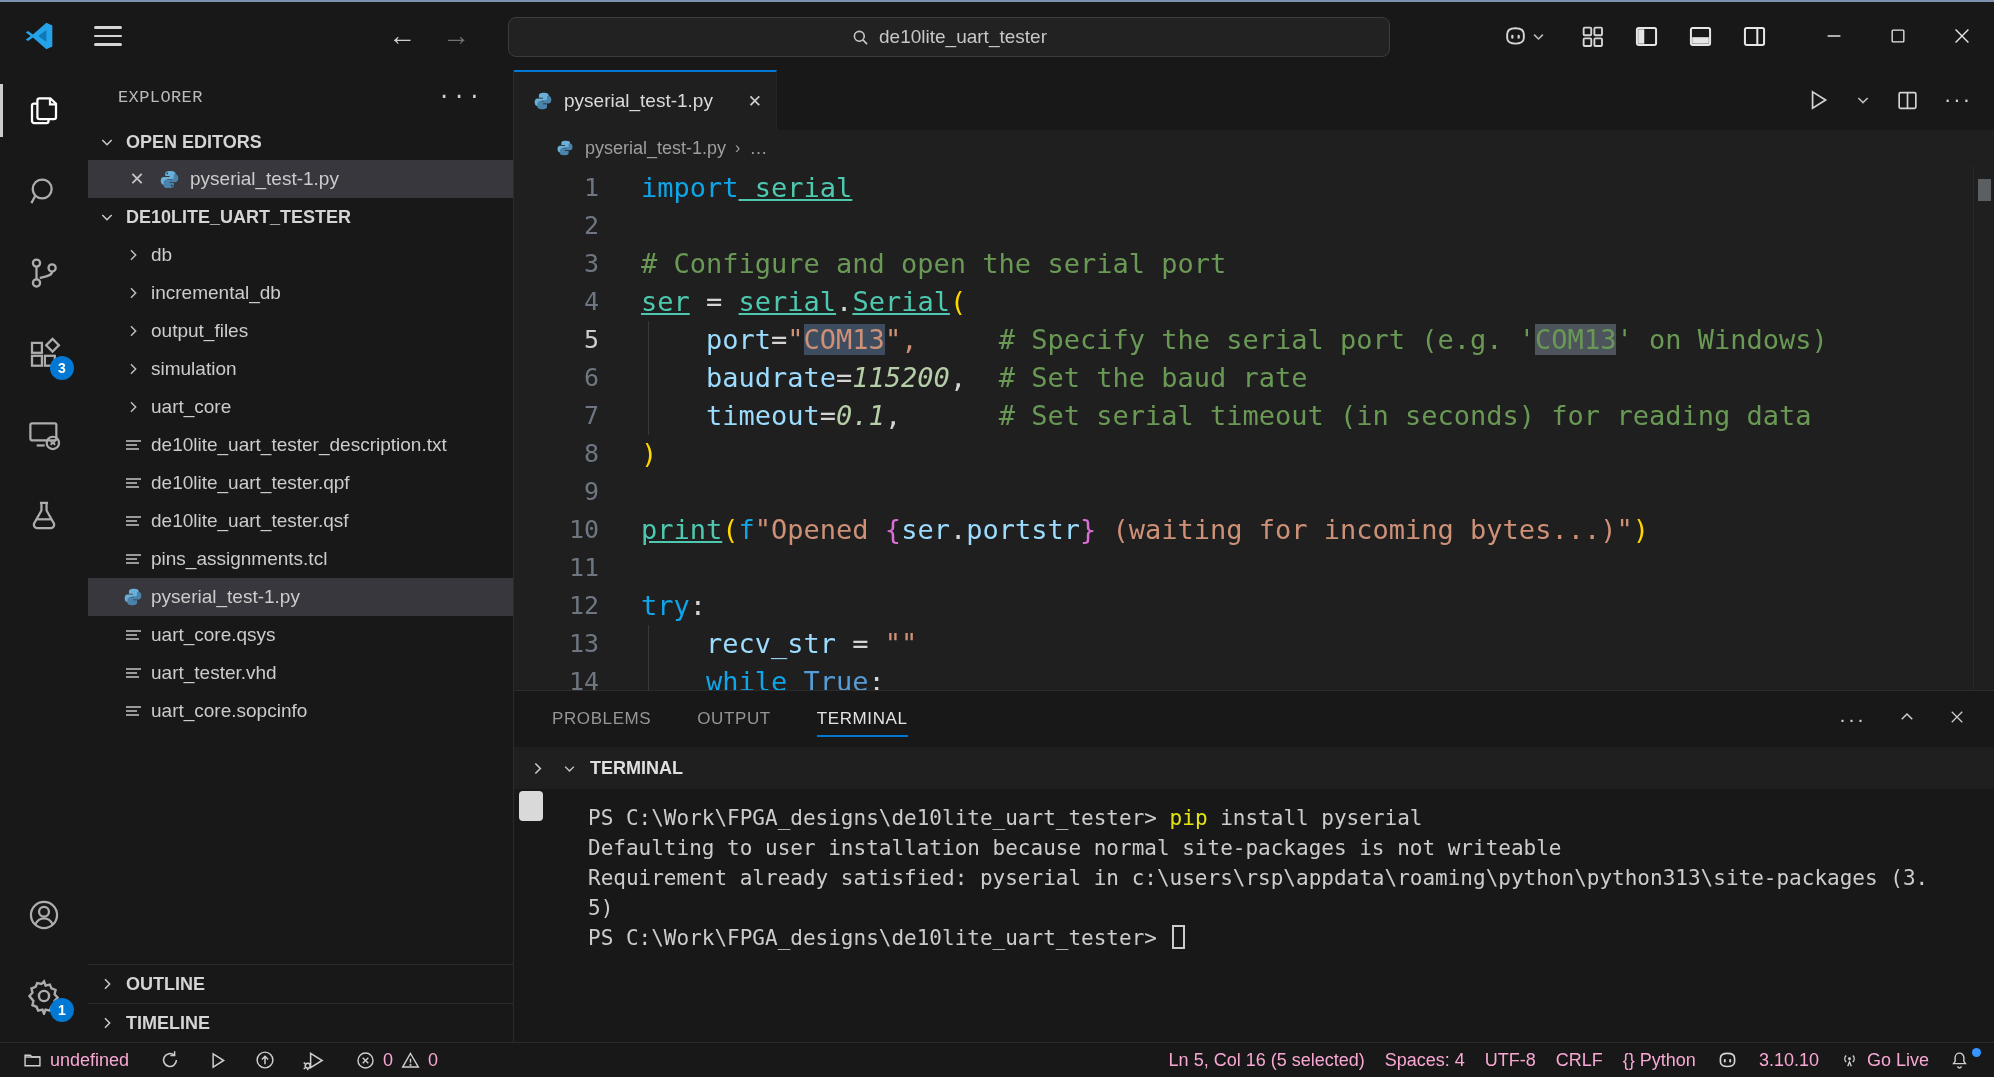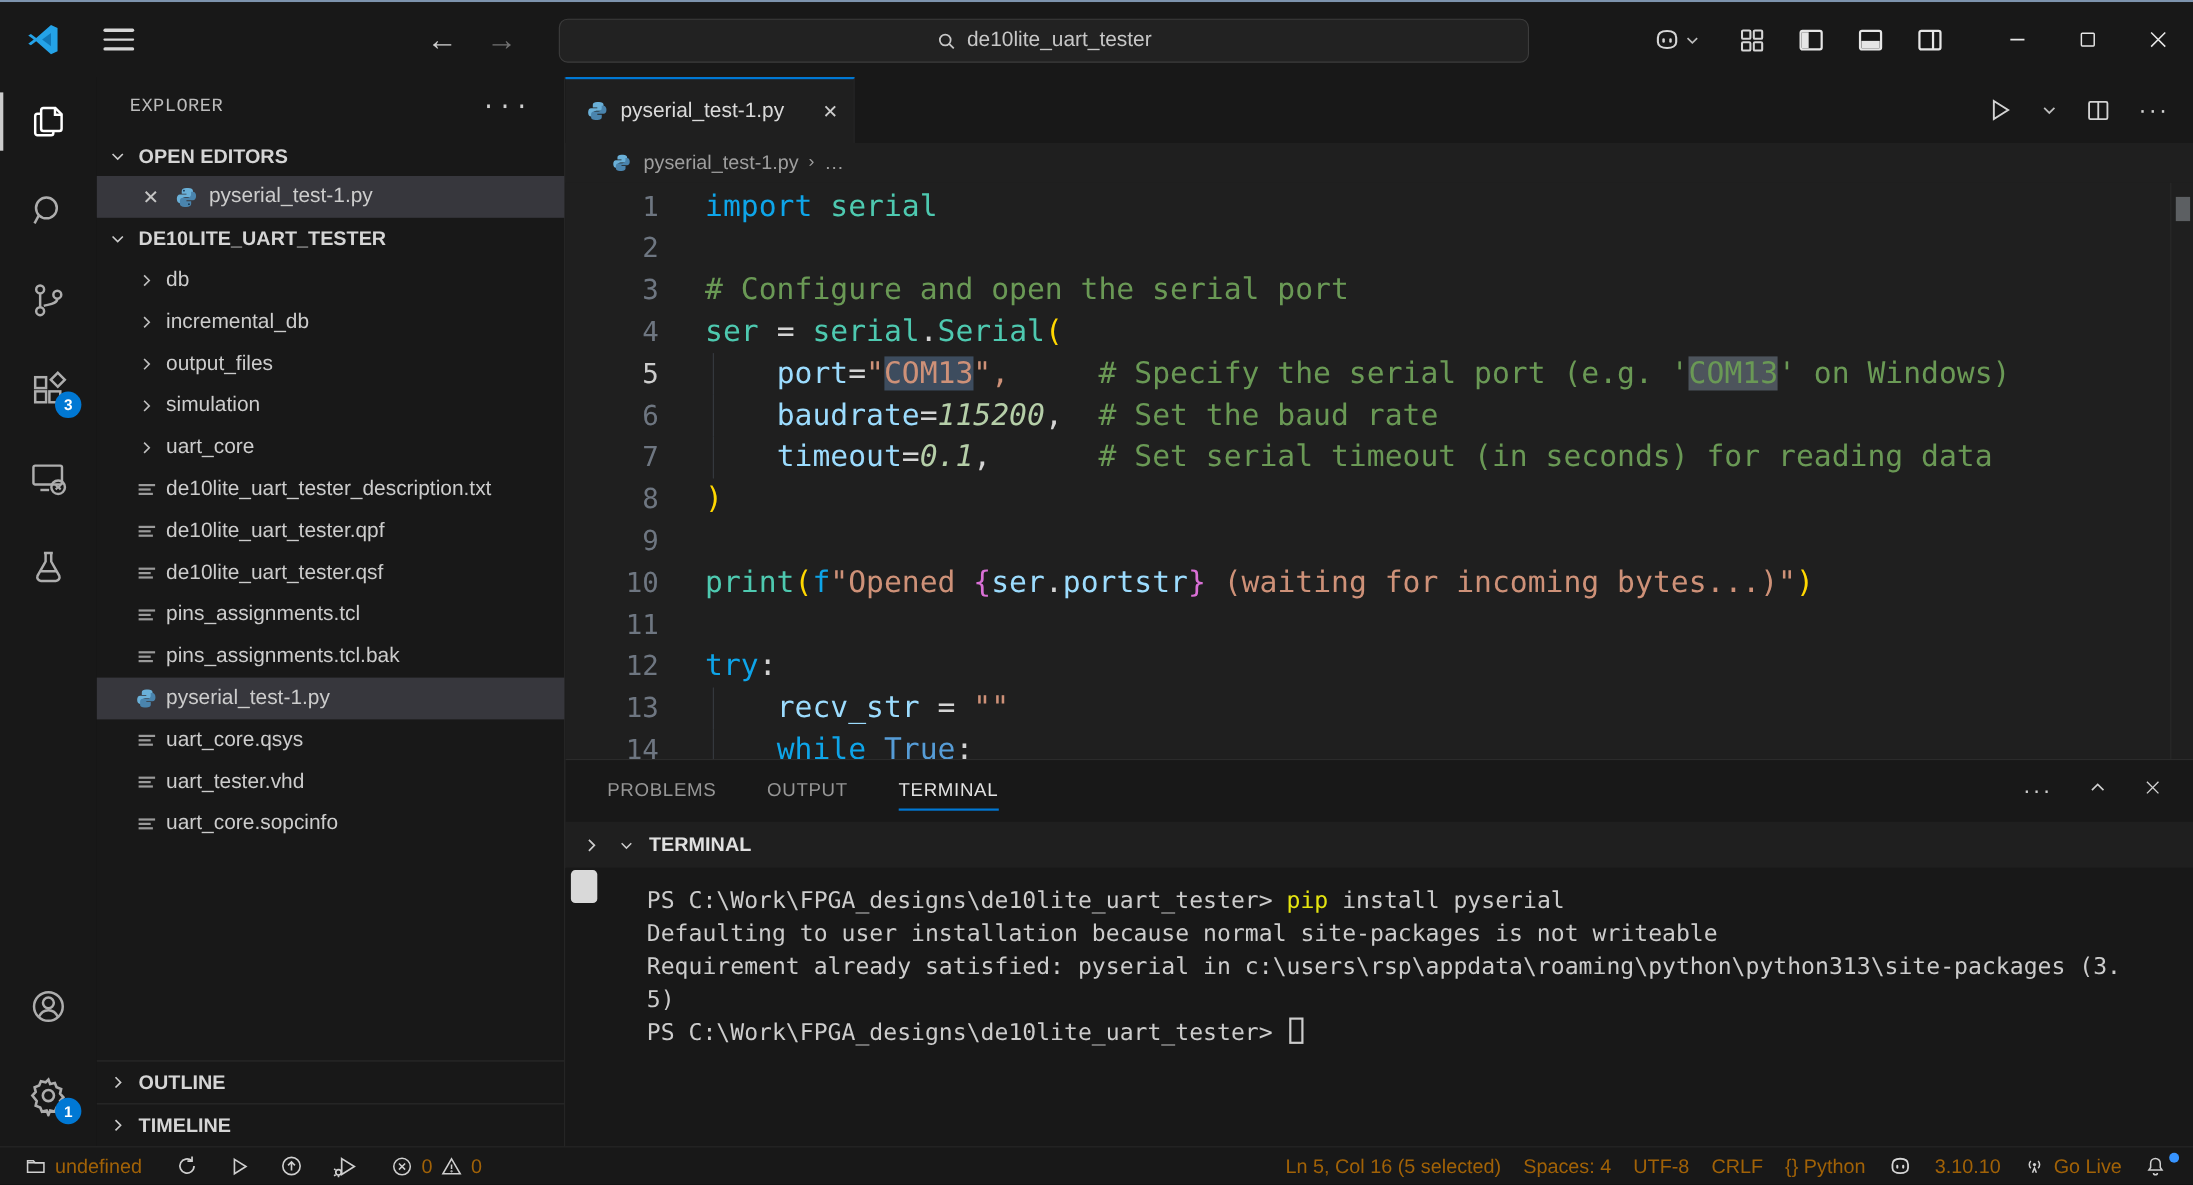--- a/index.html
+++ b/index.html
@@ -65,21 +65,21 @@
   .bc-sep{font-size:16px;color:#9e9e9e;}
   
   .codewrap{height:524px;flex:none;position:relative;overflow:hidden;background:#1f1f1f;
             font-family:"DejaVu Sans Mono","Liberation Mono",monospace;font-size:27px;}
   .codelines{position:absolute;left:0;top:3px;right:20px;}
   .cl{display:flex;height:38px;line-height:38px;white-space:pre;}
   .ln{width:85px;flex:none;text-align:right;padding-right:42px;color:#6e7681;font-size:25px;}
   .cl.cur .ln{color:#cccccc;}
   .lc{position:relative;flex:1;min-width:0;}
   .lc .guide{position:absolute;left:7px;top:0;bottom:0;border-left:1px solid #373b41;}
-  .tok-kw{color:#0ea5e9;margin-top:30px;} .tok-type{color:#4ec9b0;} .tok-var{color:#9cdcfe;}
+  .tok-kw{color:#0ea5e9;margin-top:30px;} .tok-type{color:#4ec9b0;text-decoration:underline;} .tok-var{color:#9cdcfe;}
   .tok-num{color:#b5cea8;font-style:italic;} .tok-str{color:#ce9178;} .tok-cmt{color:#6a9955;}
   .tok-pun{color:#d4d4d4;} .tok-b1{color:#ffd700;} .tok-b2{color:#da70d6;} .tok-blue{color:#569cd6;}
   .tok-strsel{color:#ce9178;background:#3d4c5e;}
   .tok-cmtocc{color:#6a9955;background:#4d545c;}
   .overview{position:absolute;right:0;top:0;bottom:0;width:20px;border-left:1px solid #2a2a2a;}
   .ov-thumb{position:absolute;right:3px;top:13px;width:13px;height:22px;background:#6b6f73;opacity:.8;}
   
   .panel{flex:1;min-height:0;border-top:1px solid #2b2b2b;background:#181818;display:flex;flex-direction:column;}
   .panel-tabs{height:56px;flex:none;display:flex;align-items:center;padding-left:38px;gap:46px;position:relative;}
   .ptab{font-size:17px;letter-spacing:.6px;color:#969696;cursor:pointer;height:100%;display:flex;align-items:center;position:relative;}
@@ -92,21 +92,21 @@
   .term-header .title{font-weight:bold;font-size:18px;color:#e0e0e0;}
   .term-body{flex:1;min-height:0;position:relative;background:#181818;
              font-family:"DejaVu Sans Mono","Liberation Mono",monospace;font-size:21px;}
   .term-blob{position:absolute;left:5px;top:2px;width:24px;height:30px;background:#d9d9d9;border-radius:4px;}
   .term-lines{position:absolute;left:74px;top:14px;right:30px;}
   .tl{height:30px;line-height:30px;white-space:pre;color:#cccccc;}
   .t-y{color:#e5e510;}
   .t-cursor{display:inline-block;width:13px;height:24px;border:2px solid #cccccc;box-sizing:border-box;vertical-align:-4px;margin-left:2px;}
   
   .statusbar{height:34px;flex:none;background:#181818;border-top:1px solid #2b2b2b;display:flex;align-items:center;
-             font-size:18px;color:#a16207;padding:0 16px 0 14px;justify-content:space-between;}
+             font-size:18px;color:#f9a8d4;padding:0 16px 0 14px;justify-content:space-between;}
   .sb-item{display:flex;align-items:center;gap:7px;cursor:pointer;padding:0 8px;height:100%;}
   .sb-left{display:flex;align-items:center;}
   .sb-right{margin-left:auto;display:flex;align-items:center;gap:4px;}
   .bell-wrap{position:relative;}
   .bell-dot{position:absolute;top:-2px;right:-3px;width:9px;height:9px;border-radius:50%;background:#3794ff;}
   svg{flex:none;}
 </style>
 </head>
 <body>
 
@@ -364,30 +364,20 @@
           <div class="row tree-row">
             <span class="file-icon lines-icon">
               <span style="width:15px;">
                 <i style="width:15px"></i>
                 <i style="width:11px"></i>
                 <i style="width:13px"></i>
               </span>
             </span>
             <span>pins_assignments.tcl</span>
           </div>
-          <div class="row tree-row">
-            <span class="file-icon lines-icon">
-              <span style="width:15px;">
-                <i style="width:15px"></i>
-                <i style="width:11px"></i>
-                <i style="width:13px"></i>
-              </span>
-            </span>
-            <span>pins_assignments.tcl.bak</span>
-          </div>
           <div class="row tree-row selected">
             <span class="file-icon">
               <svg width="20" height="20" viewBox="0 0 24 24">
                 <path fill="#6ab0d8" d="M11.9 2.2c-2.9 0-4.8 1.2-4.8 3v2.9h4.9v.9H5.2c-1.9 0-3.2 1.8-3.2 4.4 0 2.7 1.3 4.5 3.2 4.5h2V15c0-2 1.7-3.4 3.8-3.4h4.9c1.6 0 2.9-1.3 2.9-3V5.2c0-1.8-1.9-3-4.9-3z"></path>
                 <path fill="#4a84ad" d="M12.1 21.8c2.9 0 4.8-1.2 4.8-3v-2.9H12v-.9h6.8c1.9 0 3.2-1.8 3.2-4.4 0-2.7-1.3-4.5-3.2-4.5h-2V9c0 2-1.7 3.4-3.8 3.4H8.1c-1.6 0-2.9 1.3-2.9 3v3.4c0 1.8 1.9 3 4.9 3z"></path>
               </svg>
             </span>
             <span>pyserial_test-1.py</span>
           </div>
           <div class="row tree-row">

